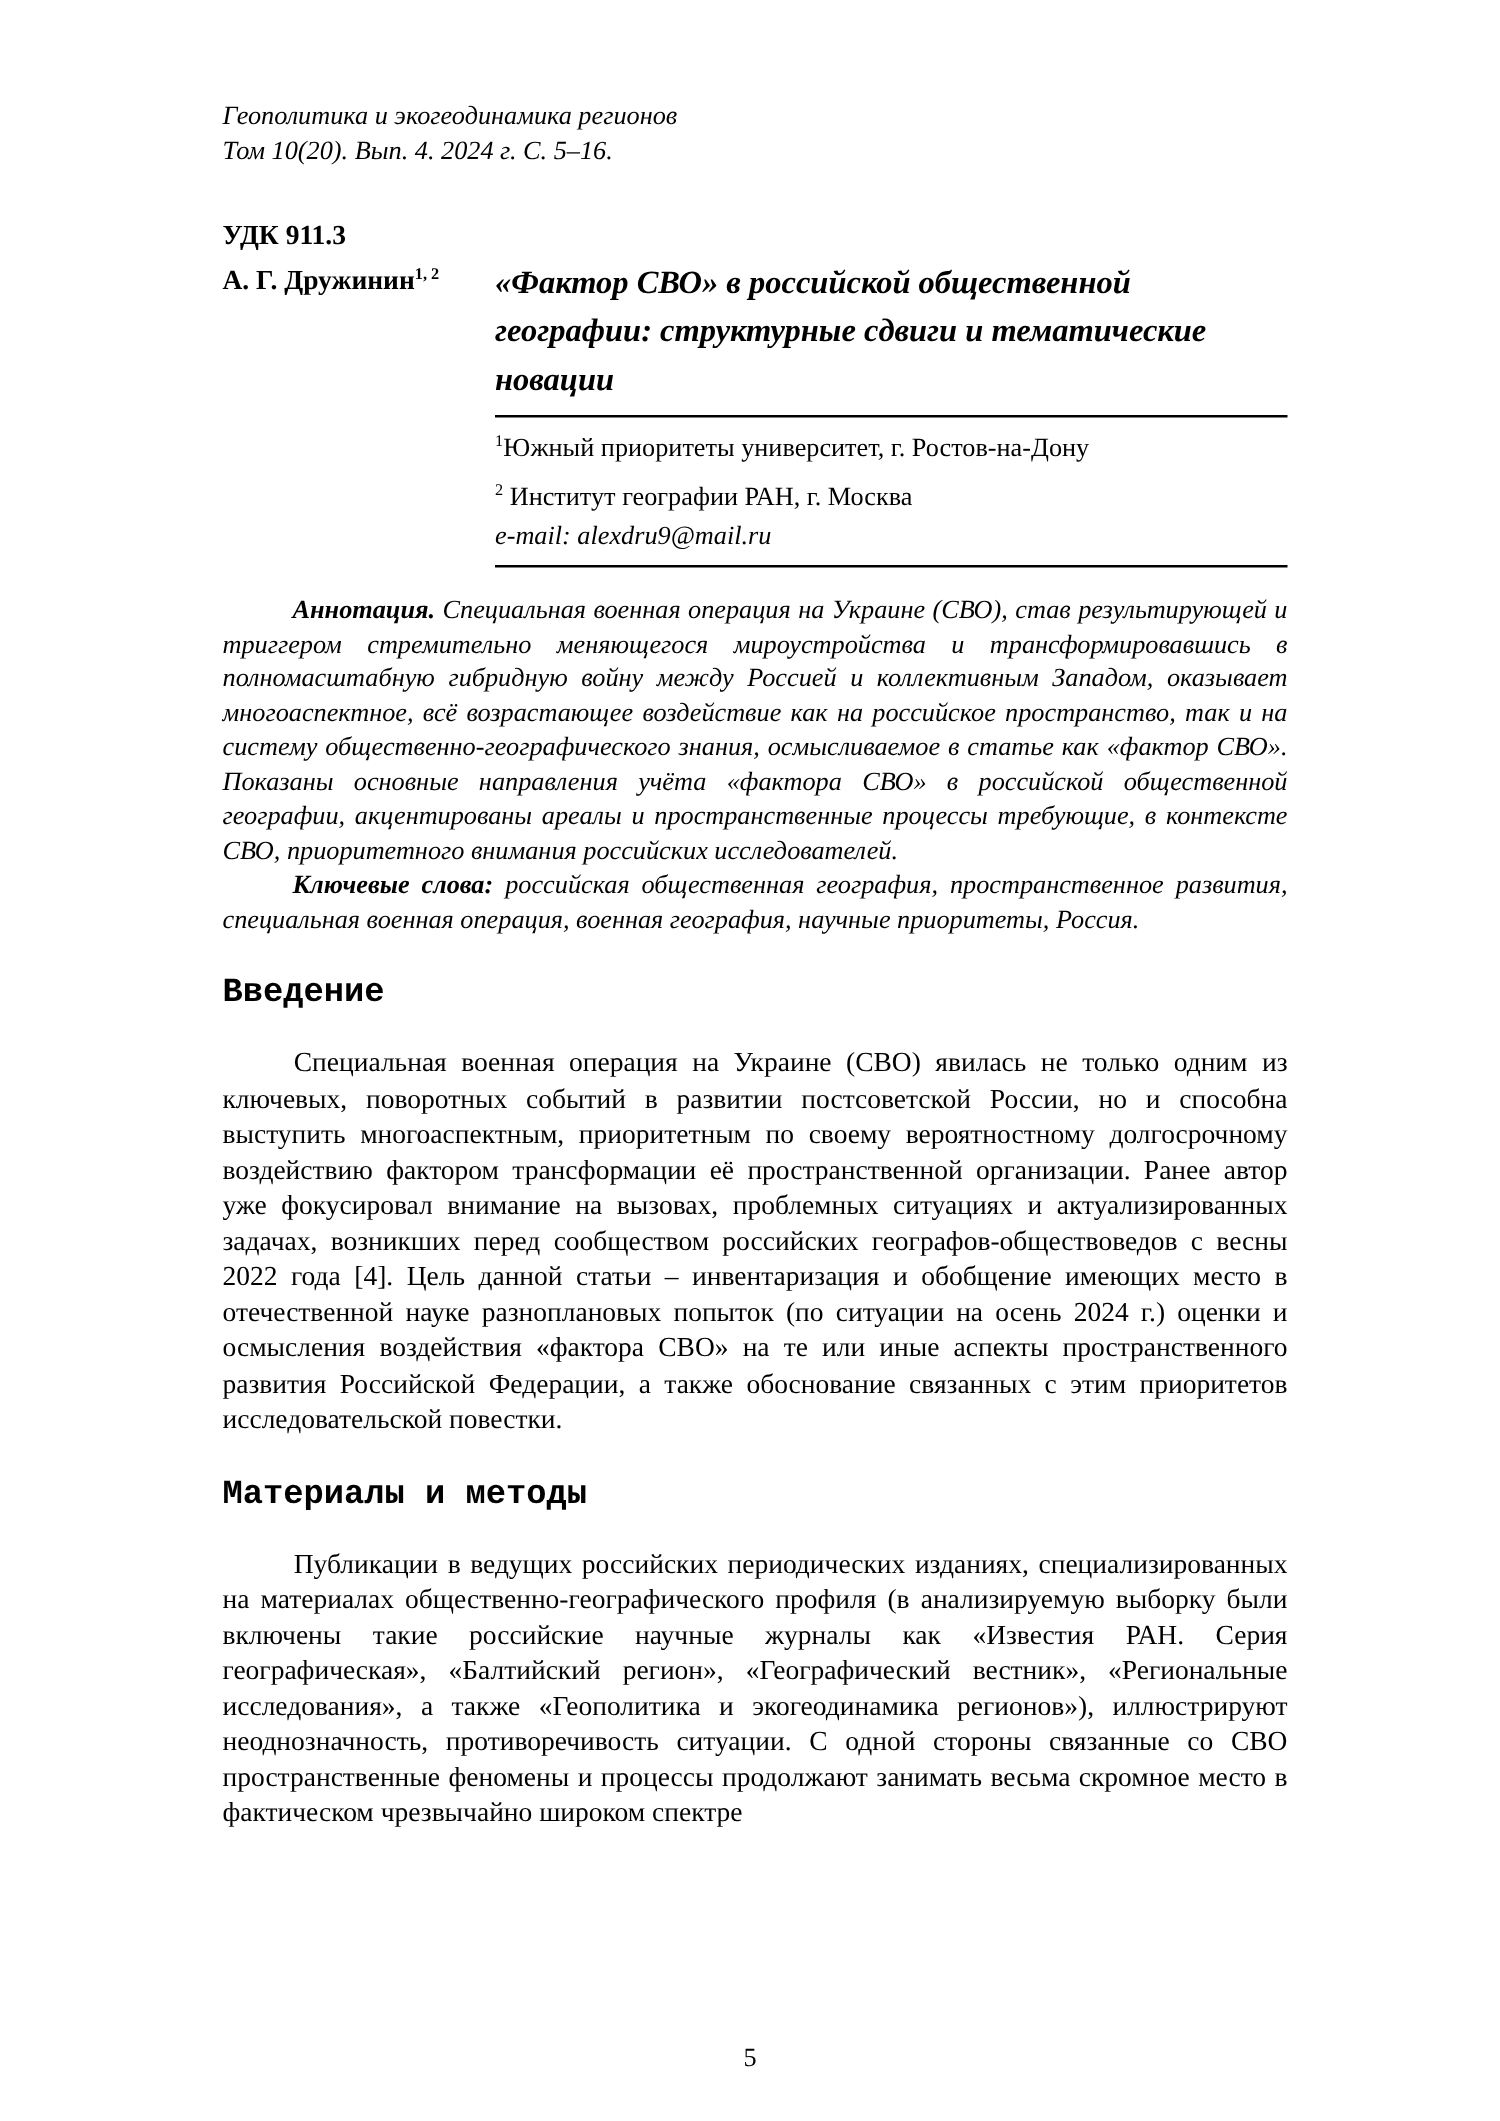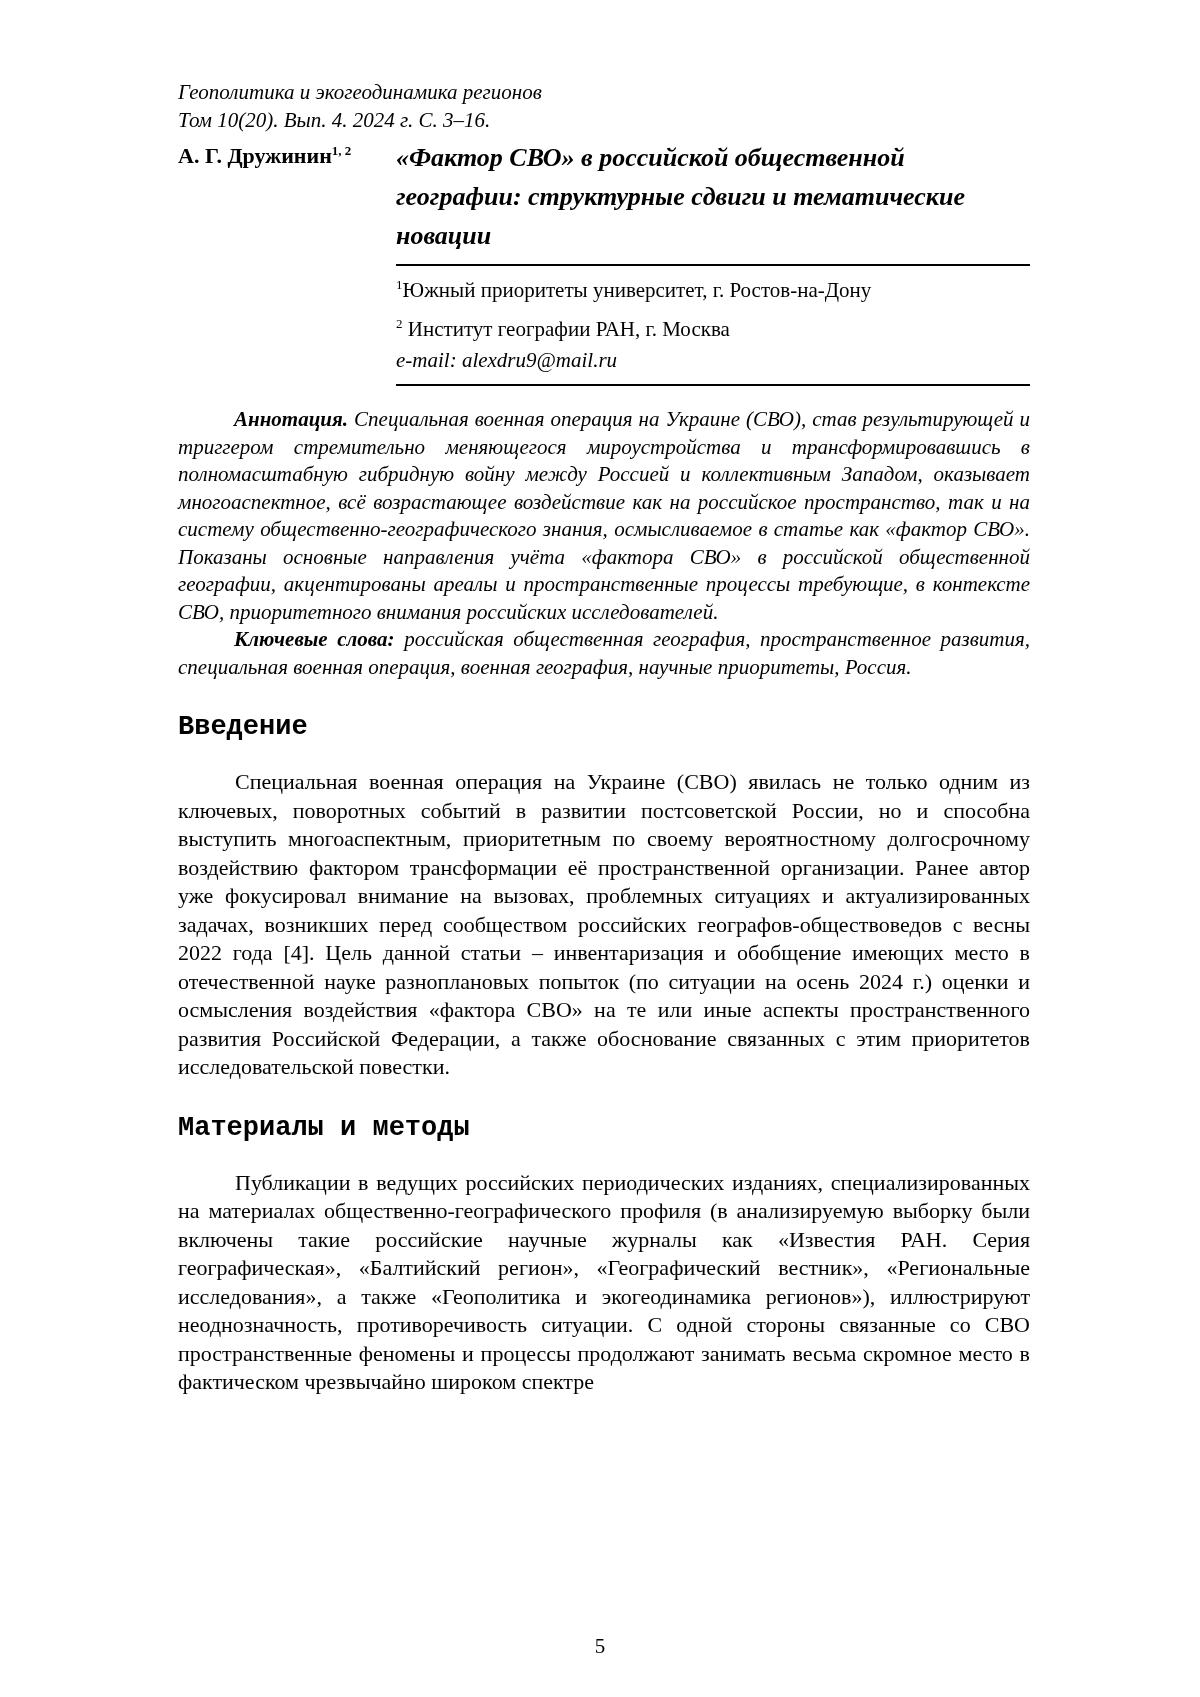--- a/index.html
+++ b/index.html
@@ -78,23 +78,24 @@
     font-size: 21px;
   }
 </style>
 </head>
 <body>
 
 <div class="page">
 
   <header class="running-head">
     <div>Геополитика и экогеодинамика регионов</div>
-    <div>Том 10(20). Вып. 4. 2024 г. С. 3–16.</div>
+    <div>Том 10(20). Вып. 4. 2024 г. С. 5–16.</div>
   </header>
 
+  <div class="udc">УДК 911.3</div>
 
   <div class="head-row">
     <div class="author-col">
       <span>А. Г. Дружинин</span><sup>1, 2</sup>
     </div>
     <div class="title-col">
       <h1 class="title">«Фактор СВО» в российской общественной географии: структурные сдвиги и тематические новации</h1>
       <div class="rule rule-top"></div>
       <div class="affil"><sup>1</sup><span>Южный приоритеты университет, г. Ростов-на-Дону</span></div>
       <div class="affil"><sup>2</sup> <span>Институт географии РАН, г. Москва</span></div>

